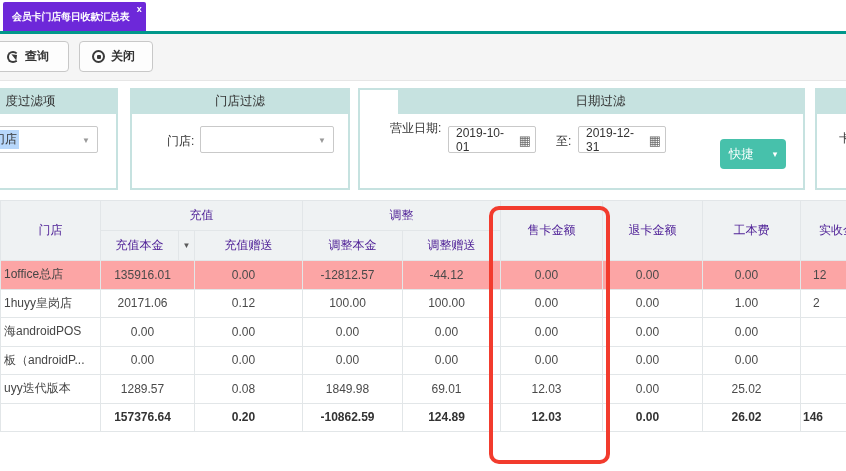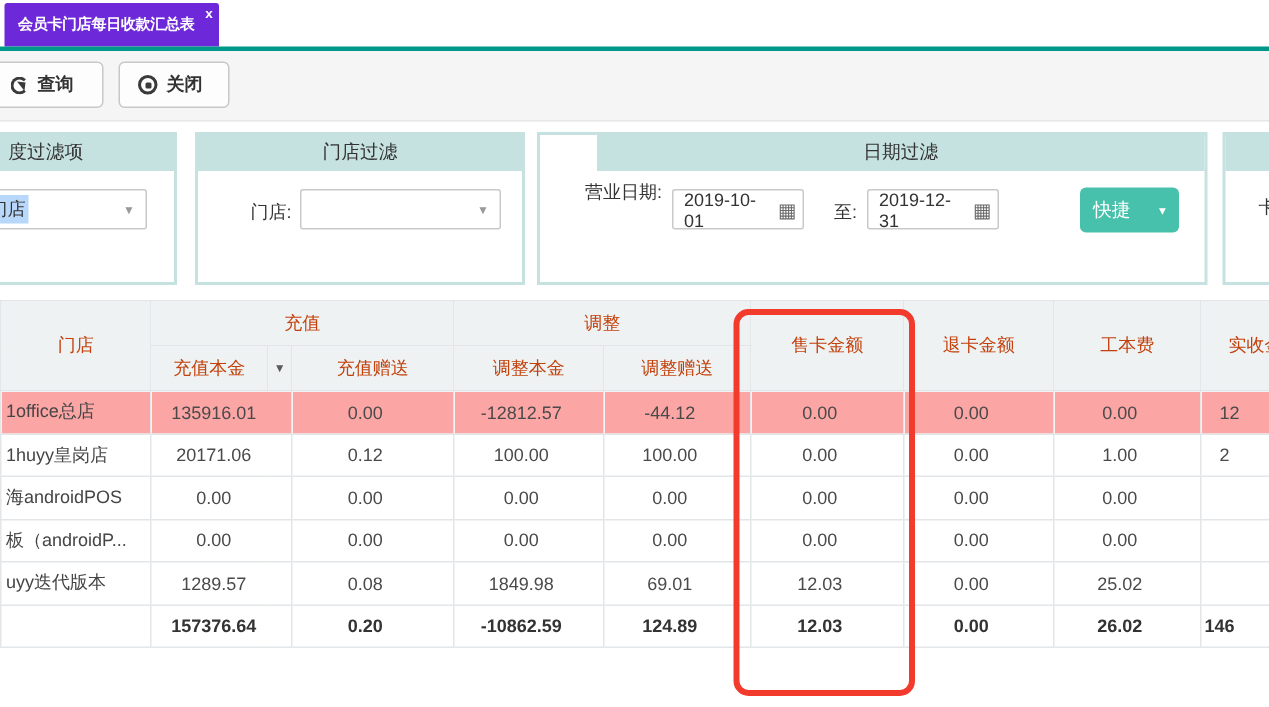--- a/index.html
+++ b/index.html
@@ -33,31 +33,31 @@
   .p2 { left:130px; width:220px; }
   .p3 { left:358px; width:447px;padding-left:38px; }
   .p4 { left:815px; width:120px; }
   .selbox { position:absolute; height:27px; background:#fff; border:1px solid #C9C9C9; border-radius:2px;
             font-size:12px; color:#333; display:flex; align-items:center; padding:0 6px; cursor:pointer; }
   .selcaret { position:absolute; right:7px; top:50%; transform:translateY(-50%); font-size:8px; color:#999; }
   .flabel { position:absolute; font-size:12px; color:#333; }
   .datebox { position:absolute; height:27px; background:#fff; border:1px solid #C9C9C9; border-radius:2px;
              font-size:12px; color:#333; display:flex; align-items:center; padding:0 22px 0 7px; cursor:text; }
   .cal { position:absolute; right:4px; top:50%; transform:translateY(-50%); font-size:13px; color:#6b6b6b; line-height:1; }
-  .quickbtn { position:absolute; left:360px; top:35px; width:66px; height:30px; background:#47C1AB; border:none; border-radius:4px;
+  .quickbtn { position:absolute; left:360px; top:49px; width:66px; height:30px; background:#47C1AB; border:none; border-radius:4px;
               color:#fff; font-size:12.5px; display:flex; align-items:center; justify-content:center; gap:19px; cursor:pointer; }
   .quickbtn .dn { font-size:9px; }
 
   
   .report { position:absolute; left:0; top:200px; width:846px; }
   .rtitle { height:32px; background:#00978B; border-top:3px solid #2FA89B; color:#fff; font-size:13px; font-weight:bold;
             line-height:28px; padding-left:2px; }
   table { border-collapse:collapse; table-layout:fixed; width:885px; font-size:12px; }
   th, td { border:1px solid #E2E6E8; overflow:hidden; white-space:nowrap; }
-  thead th { background:#EFF2F3; color:#c2410c; font-weight:normal; height:30px; text-align:center; }
+  thead th { background:#EFF2F3; color:#4c1d95; font-weight:normal; height:30px; text-align:center; }
   thead .sortcell { color:#5a5a5a; font-size:8px; cursor:pointer; }
   tbody td { height:28.5px; color:#4A4A4A; background:#fff; }
   td.name { text-align:left; padding-left:3px; color:#454545; }
   td.num { text-align:center; padding-right:10px; }
   td.cut { text-align:left; padding-left:12px; }
   tr.sel td { background:#fca5a5; }
   tr.total td { font-weight:bold; color:#333; border-top:1px solid #D8DCDE; }
   tr[data-interactable="true"] { cursor:pointer; }
 
   

